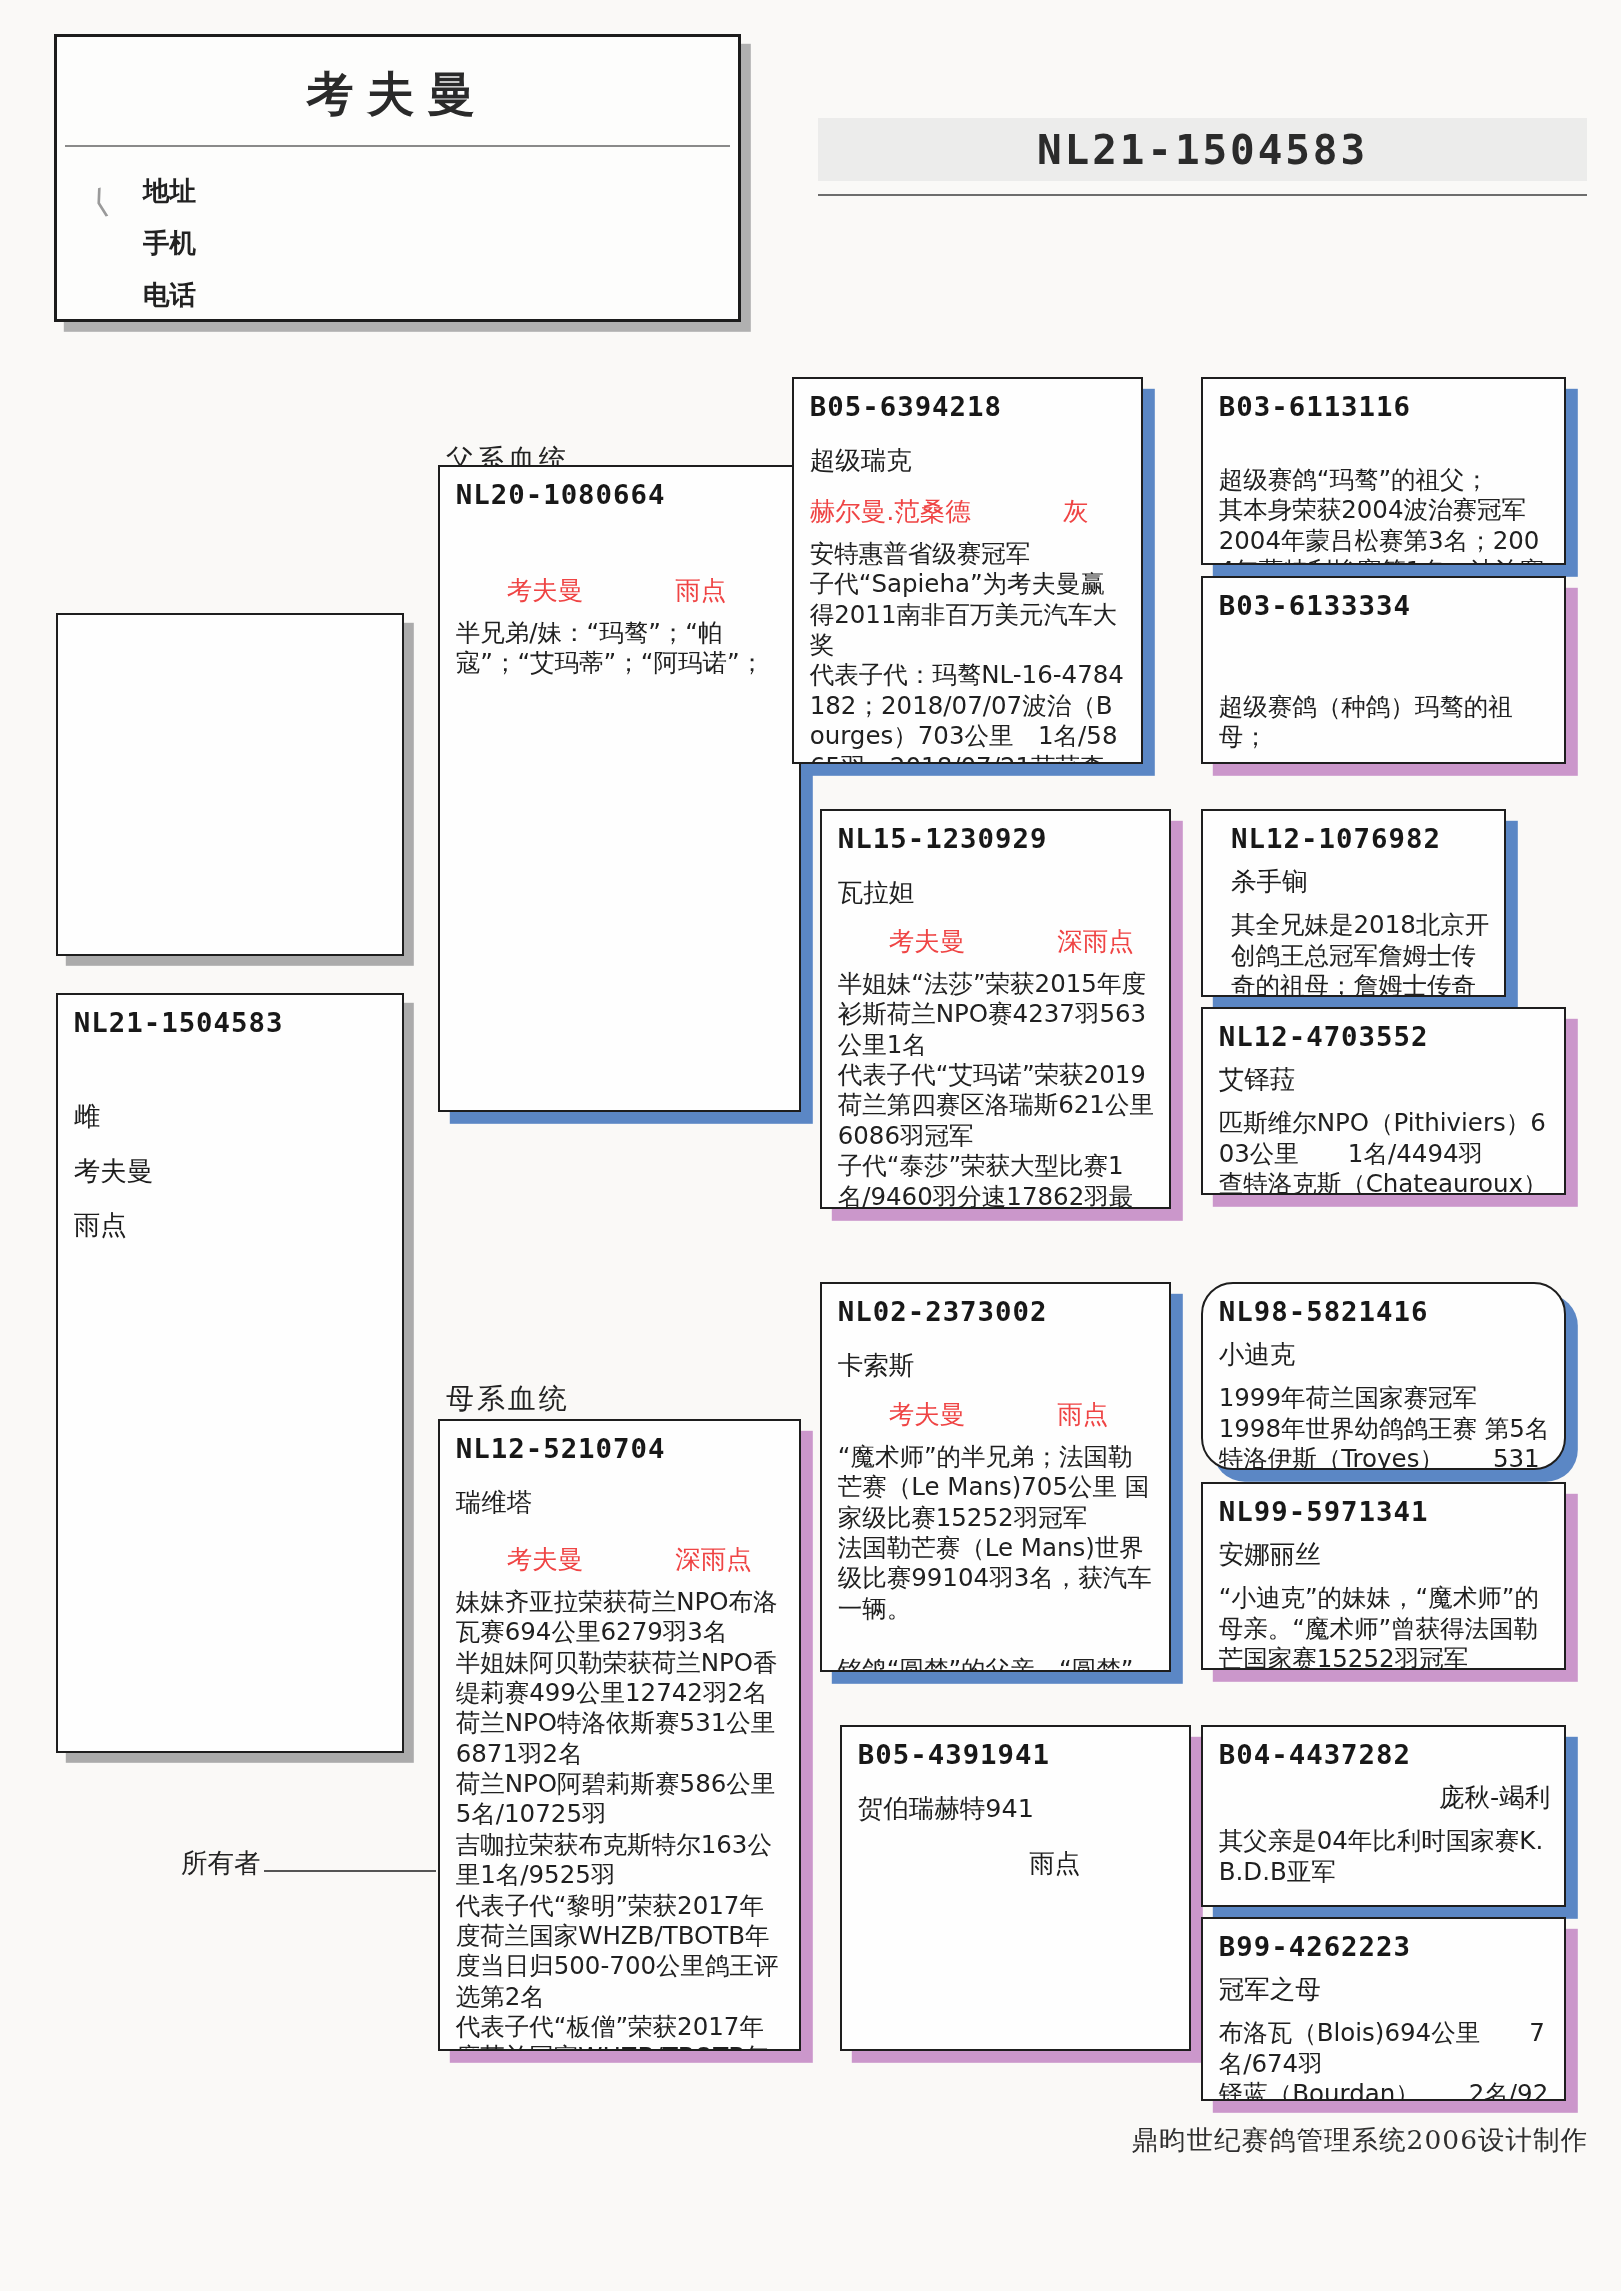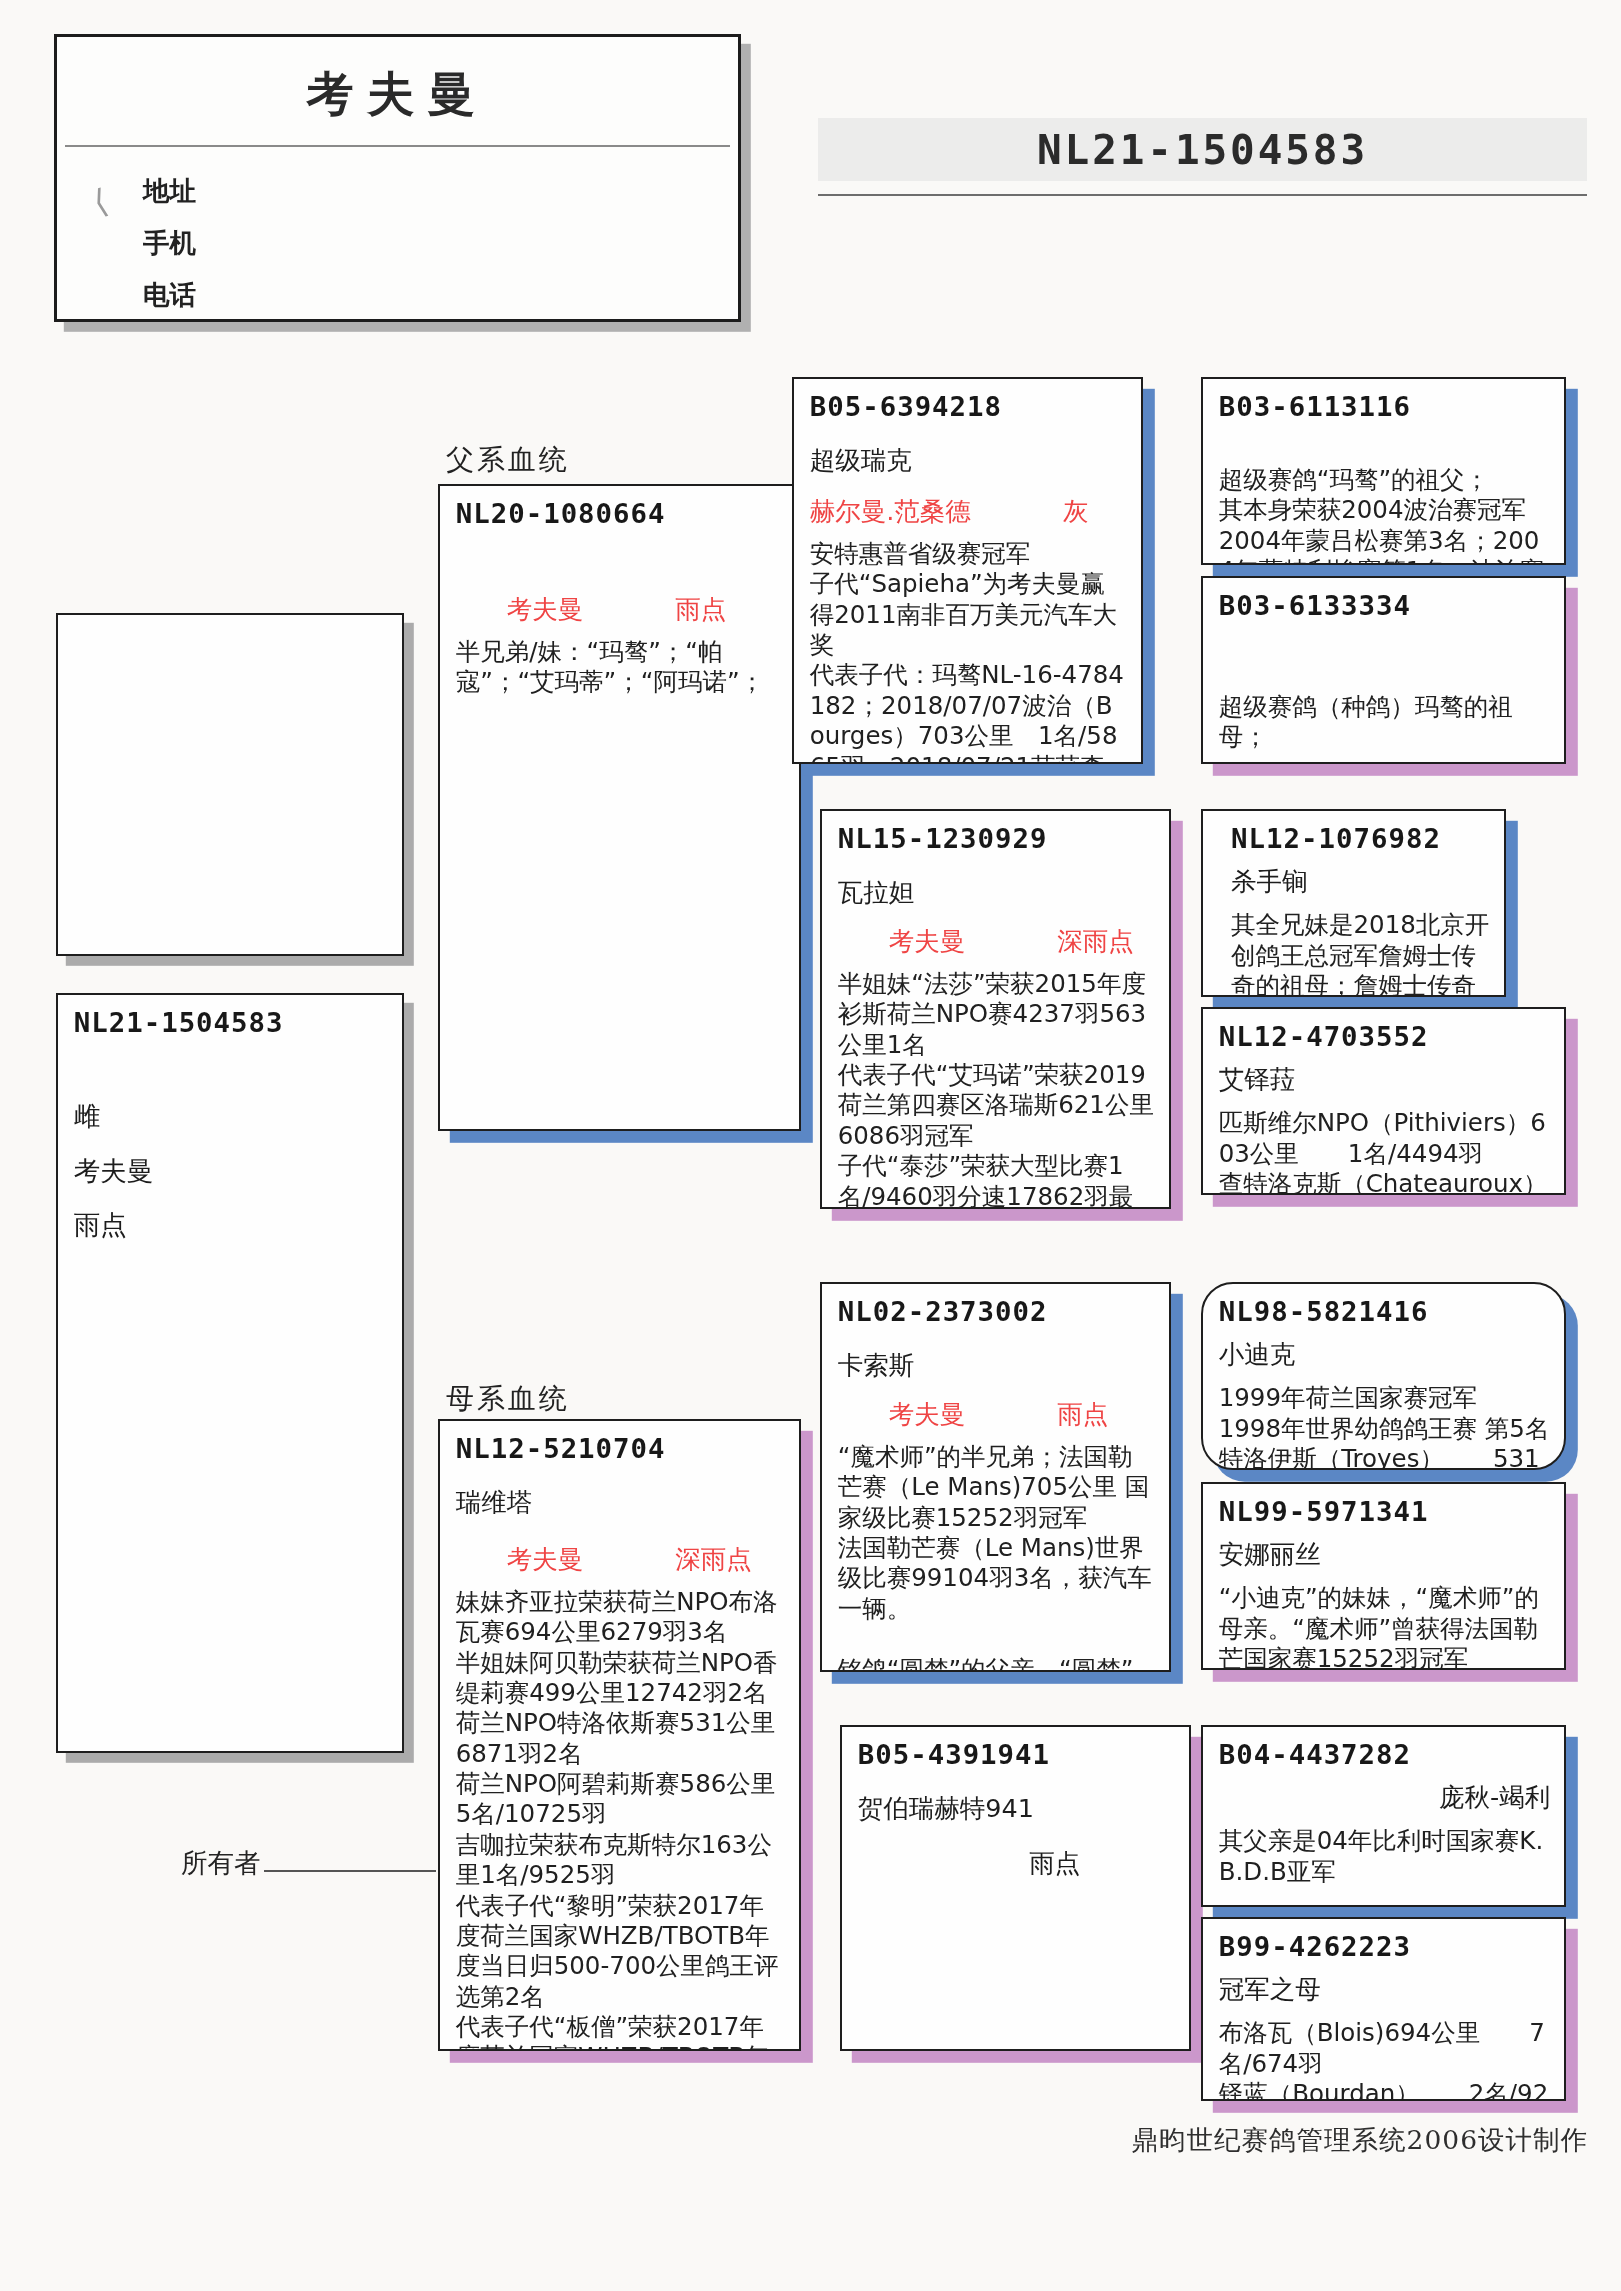--- a/index.html
+++ b/index.html
@@ -117,21 +117,21 @@
   <div class="ring-no">NL21-1504583</div>
   <div class="subject-lines">
     <div>雌</div>
     <div>考夫曼</div>
     <div>雨点</div>
   </div>
 </div>
 
 <div class="abs section-label" style="left:446px;top:441px;">父系血统</div>
 
-<div class="abs pbox sh-blue" style="left:438px;top:484px;width:363px;height:647px;">
+<div class="abs pbox sh-blue" style="left:438px;top:465px;width:363px;height:647px;">
   <div class="ring-no">NL20-1080664</div>
   <div class="strainline gap-lg">
     <span class="strain">考夫曼</span>
     <span class="pcolor">雨点</span>
   </div>
   <div class="pbody">半兄弟/妹：“玛骜”；“帕寇”；“艾玛蒂”；“阿玛诺”；</div>
 </div>
 
 <div class="abs section-label" style="left:446px;top:1380px;">母系血统</div>
 

